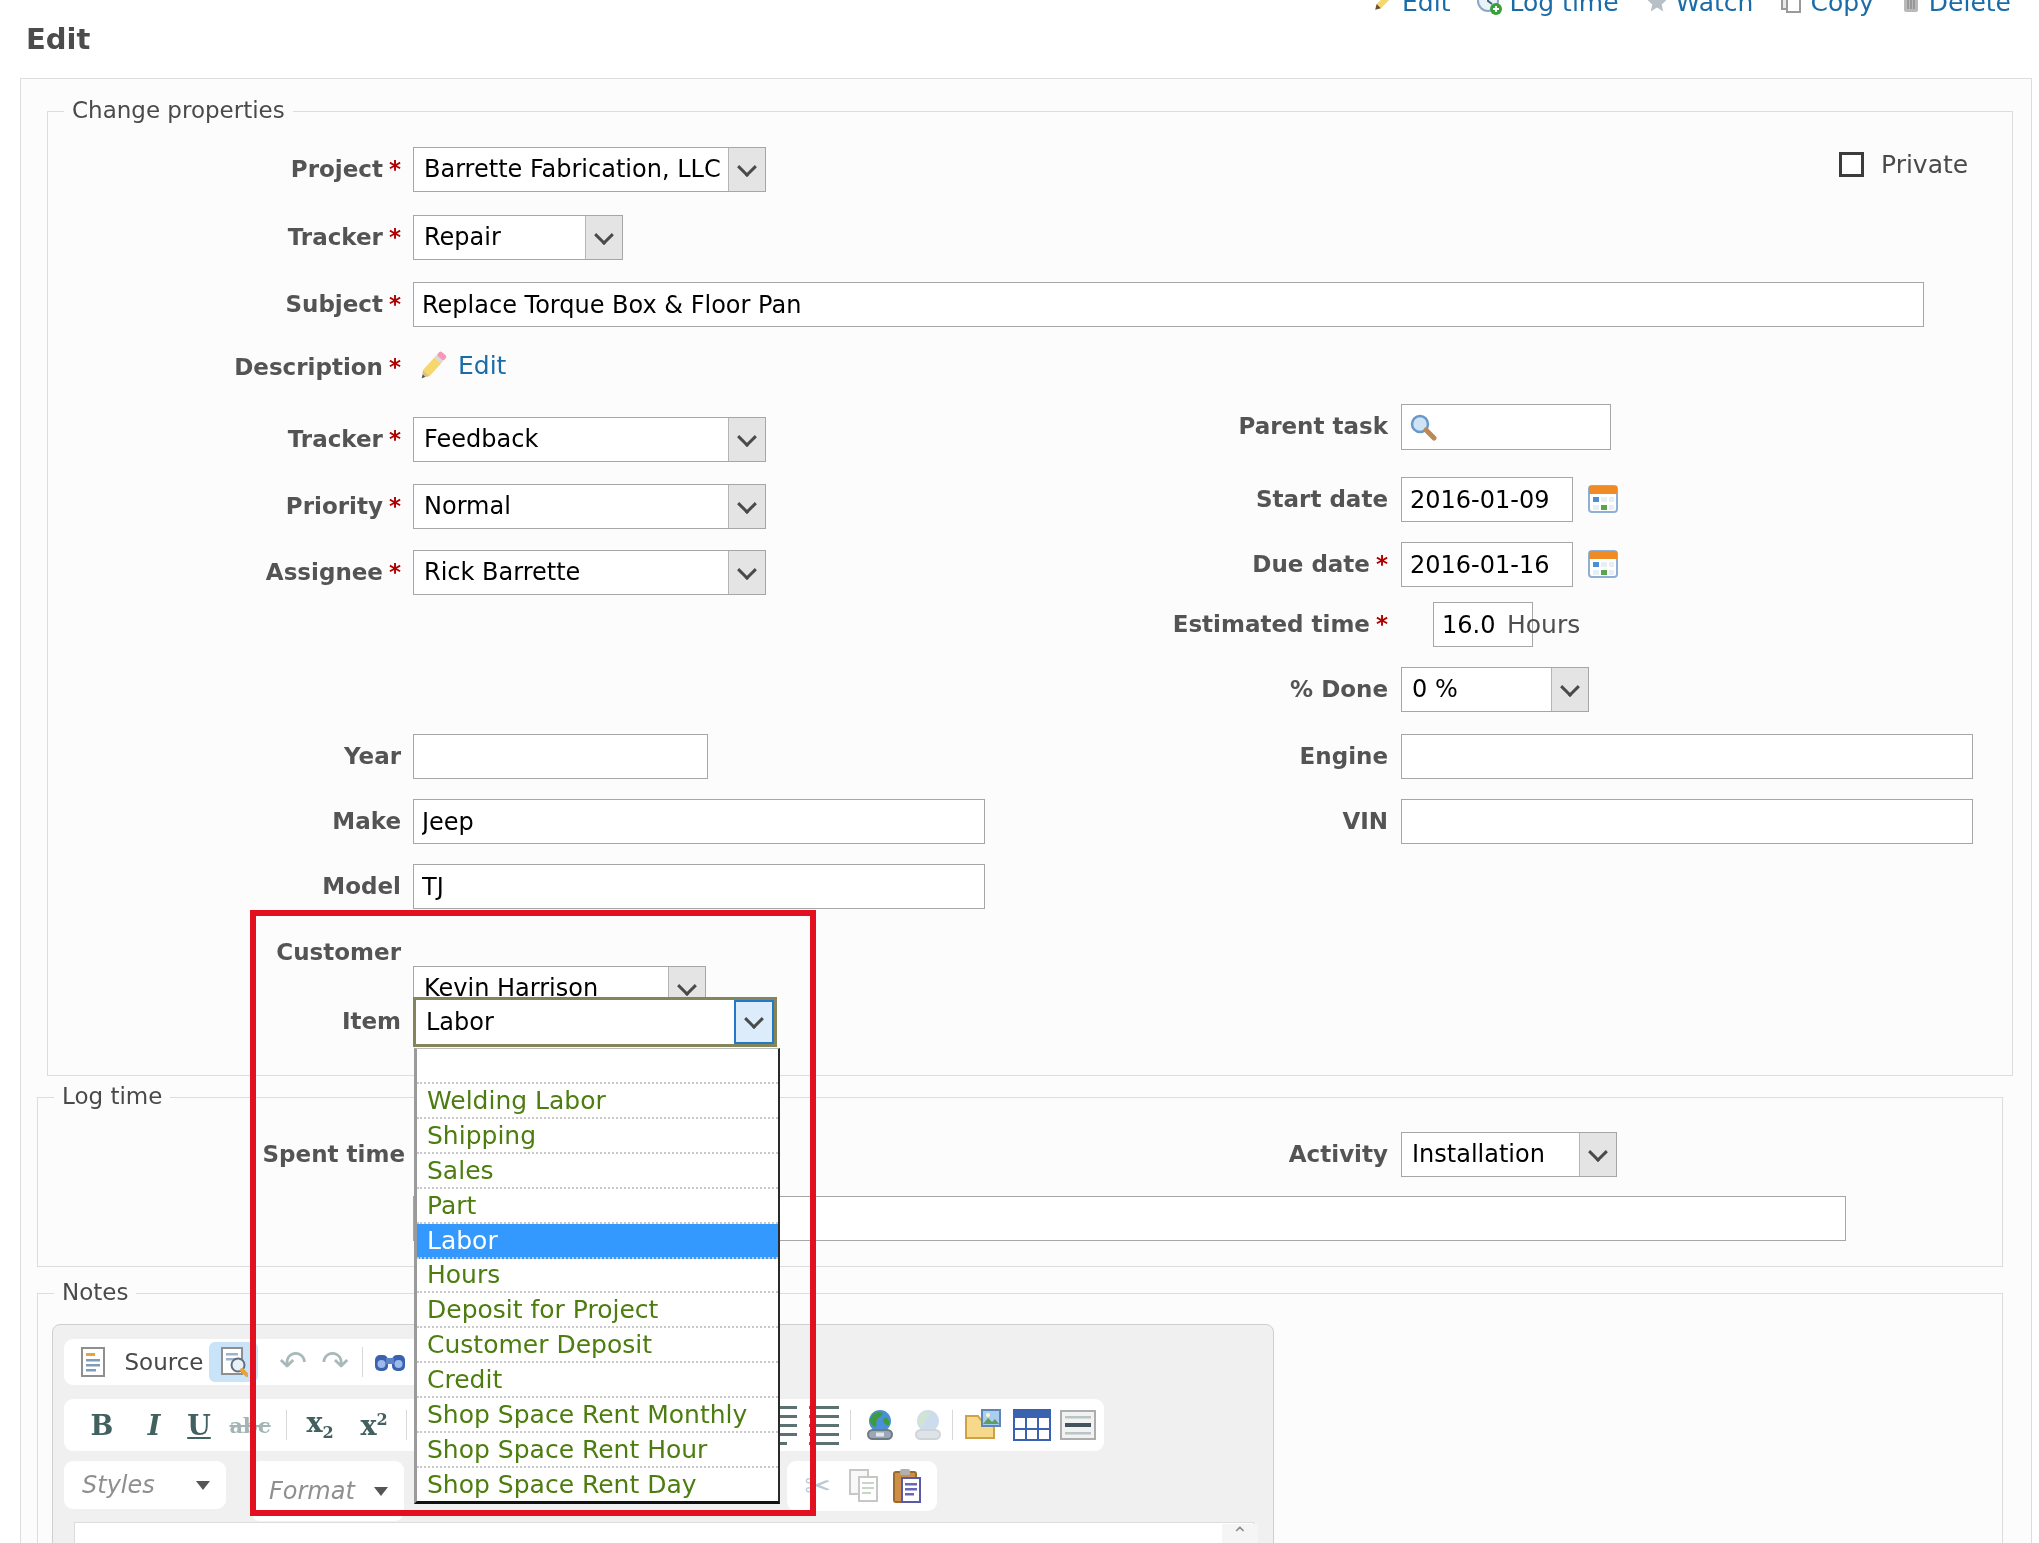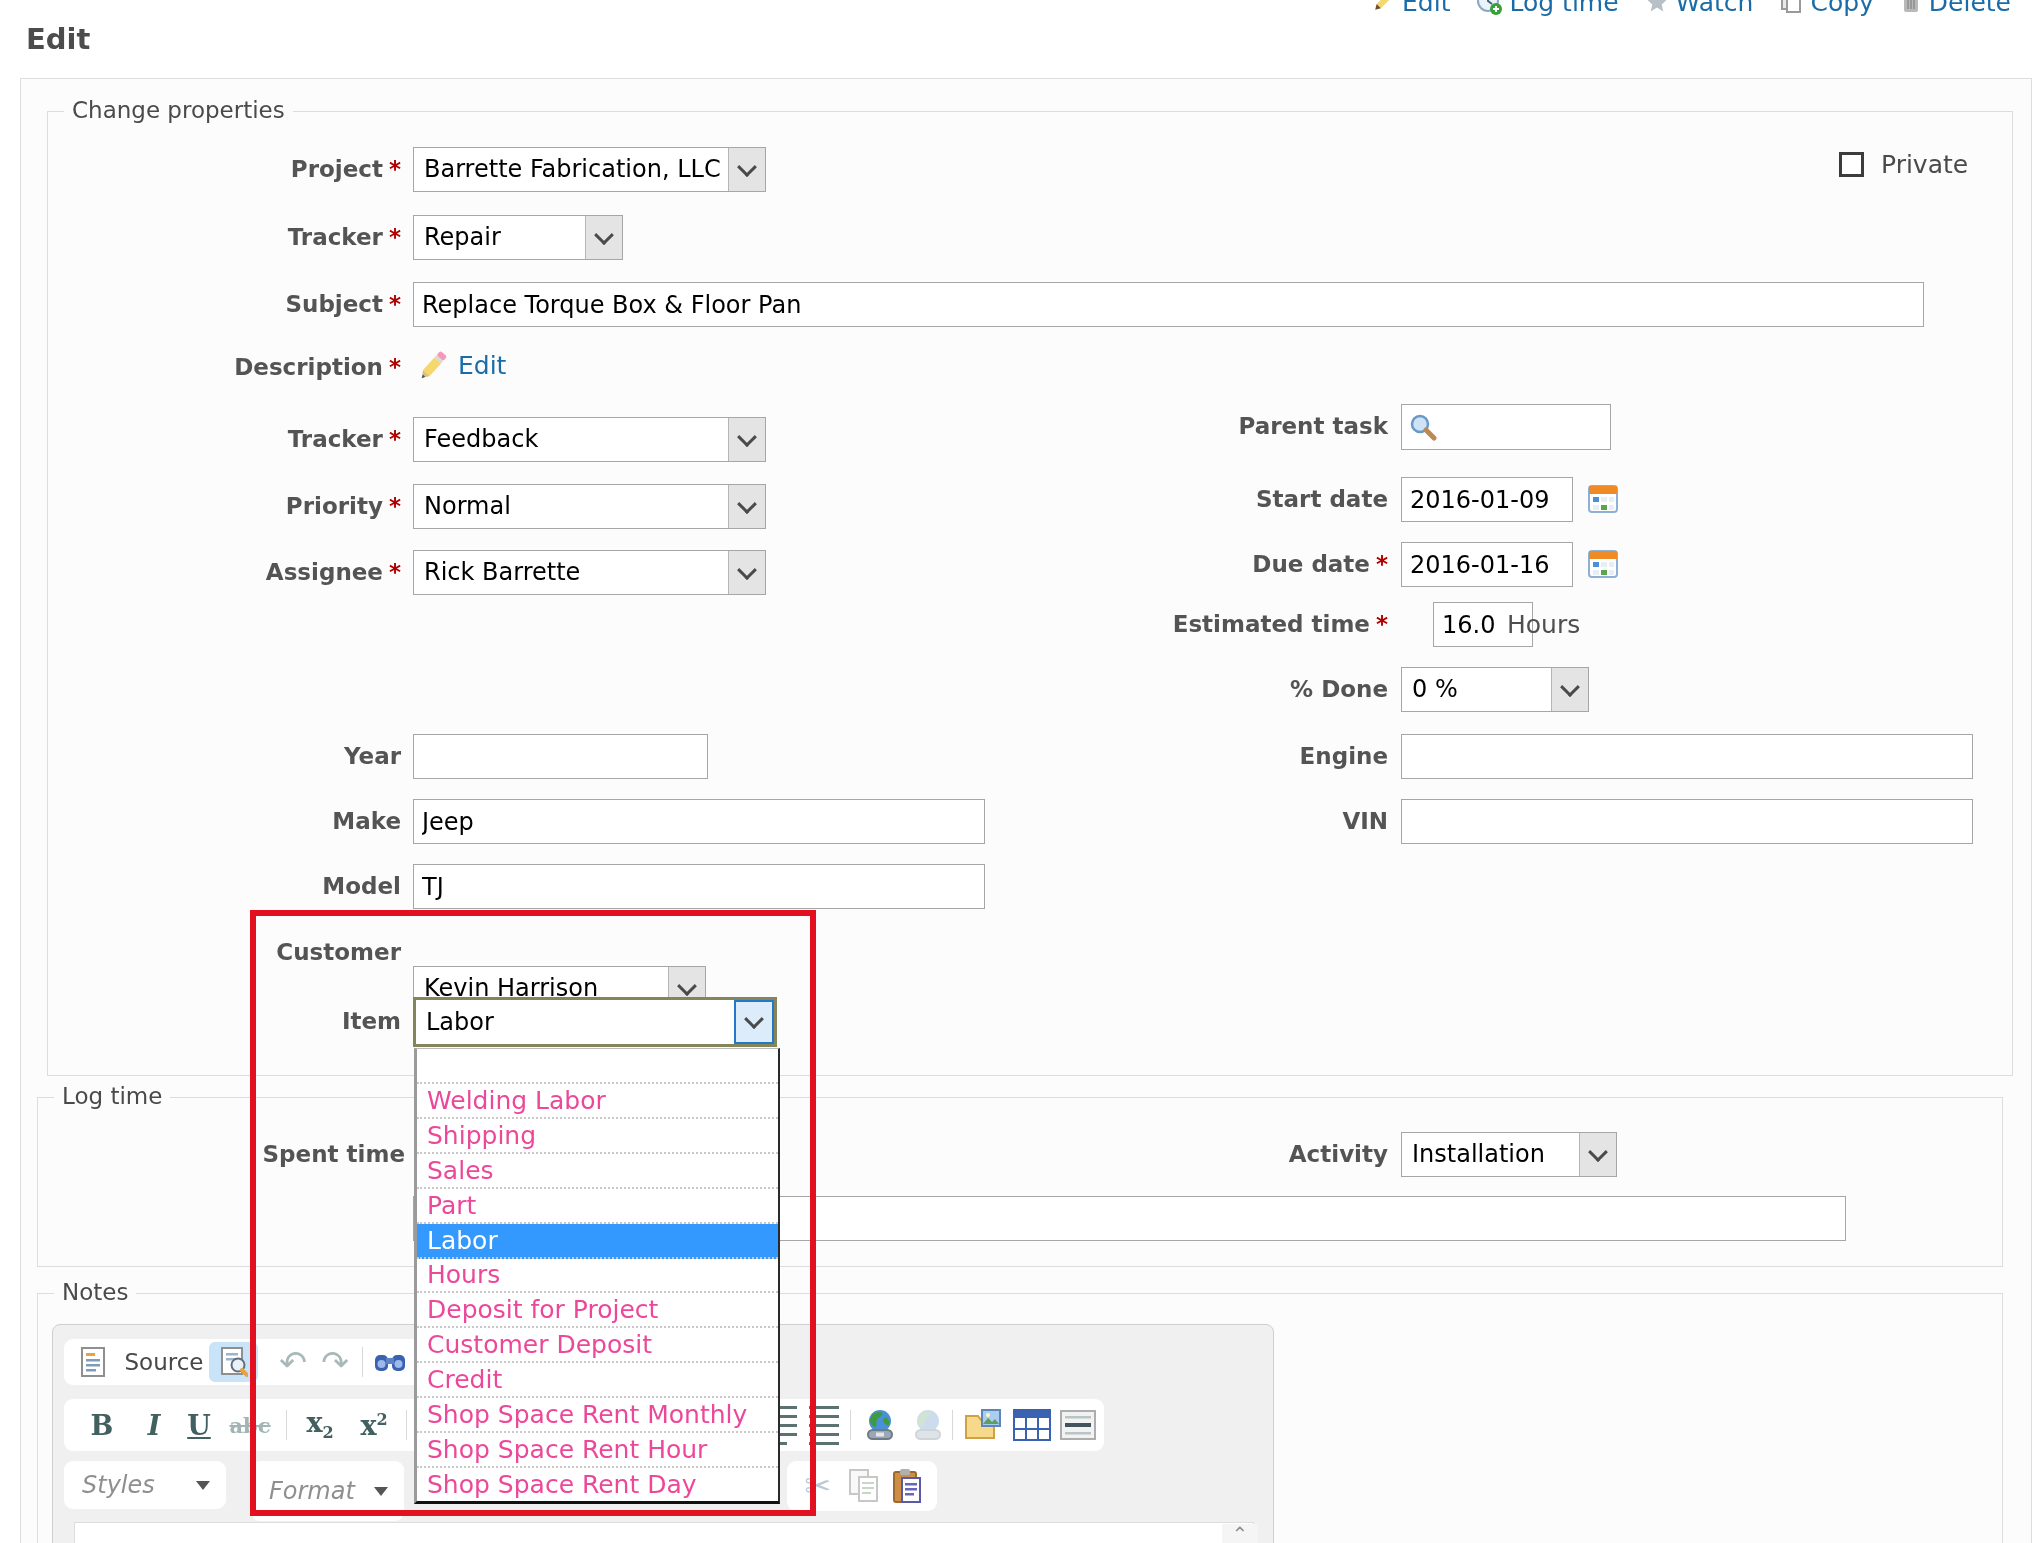--- a/index.html
+++ b/index.html
@@ -31,21 +31,21 @@
   .sel .sel-btn{position:absolute;right:0;top:0;bottom:0;width:36px;background:#e4e4e4;border-left:1px solid #b5b5b5;display:flex;align-items:center;justify-content:center;}
   .chev{width:11px;height:11px;border-right:3px solid #4a4a4a;border-bottom:3px solid #4a4a4a;transform:rotate(45deg) translate(-2px,-2px);}
   .sel.focused{border:3px solid #85855c;}
   .sel.focused .sel-btn{width:40px;background:#ddecfb;border:2px solid #2577c8;box-sizing:border-box;}
   
   .redbox{position:absolute;left:250px;top:910px;width:566px;height:606px;border:6px solid #e3101f;box-sizing:border-box;z-index:100;pointer-events:none;}
   
   .ddlist{position:absolute;left:414px;top:1048px;width:361px;height:452px;background:#fff;
           border-left:3px solid #9b9b9b;border-right:2px solid #2a2a2a;border-bottom:3px solid #101010;border-top:1px solid #bbb;
           box-sizing:content-box;z-index:50;display:flex;flex-direction:column;}
-  .ddrow{flex:1;display:flex;align-items:center;padding-left:10px;font-size:25px;color:#ec4899;border-bottom:2px dotted #c9c9c9;cursor:pointer;white-space:nowrap;overflow:hidden;}
+  .ddrow{flex:1;display:flex;align-items:center;padding-left:10px;font-size:25px;color:#4d7c0f;border-bottom:2px dotted #c9c9c9;cursor:pointer;white-space:nowrap;overflow:hidden;}
   .ddrow:last-child{border-bottom:none;}
   .ddrow.selected{background:#3399ff;color:#fff;}
   
   .checkbox{position:absolute;width:25px;height:25px;background:#fff;border:3px solid #3c3c3c;box-sizing:border-box;cursor:pointer;}
   .plain{position:absolute;font-size:25px;color:#4a4a4a;line-height:45px;}
   .link{color:#1a6ca8;font-size:25px;cursor:pointer;text-decoration:none;}
   
   .editor{position:absolute;left:52px;top:1324px;width:1220px;height:230px;background:#f0f0f0;border:1px solid #cfcfcf;border-radius:8px 8px 0 0;}
   .pill{position:absolute;background:#ffffff;border-radius:9px;}
   .tsep{position:absolute;width:1px;height:30px;background:#d8d8d8;top:8px;}

